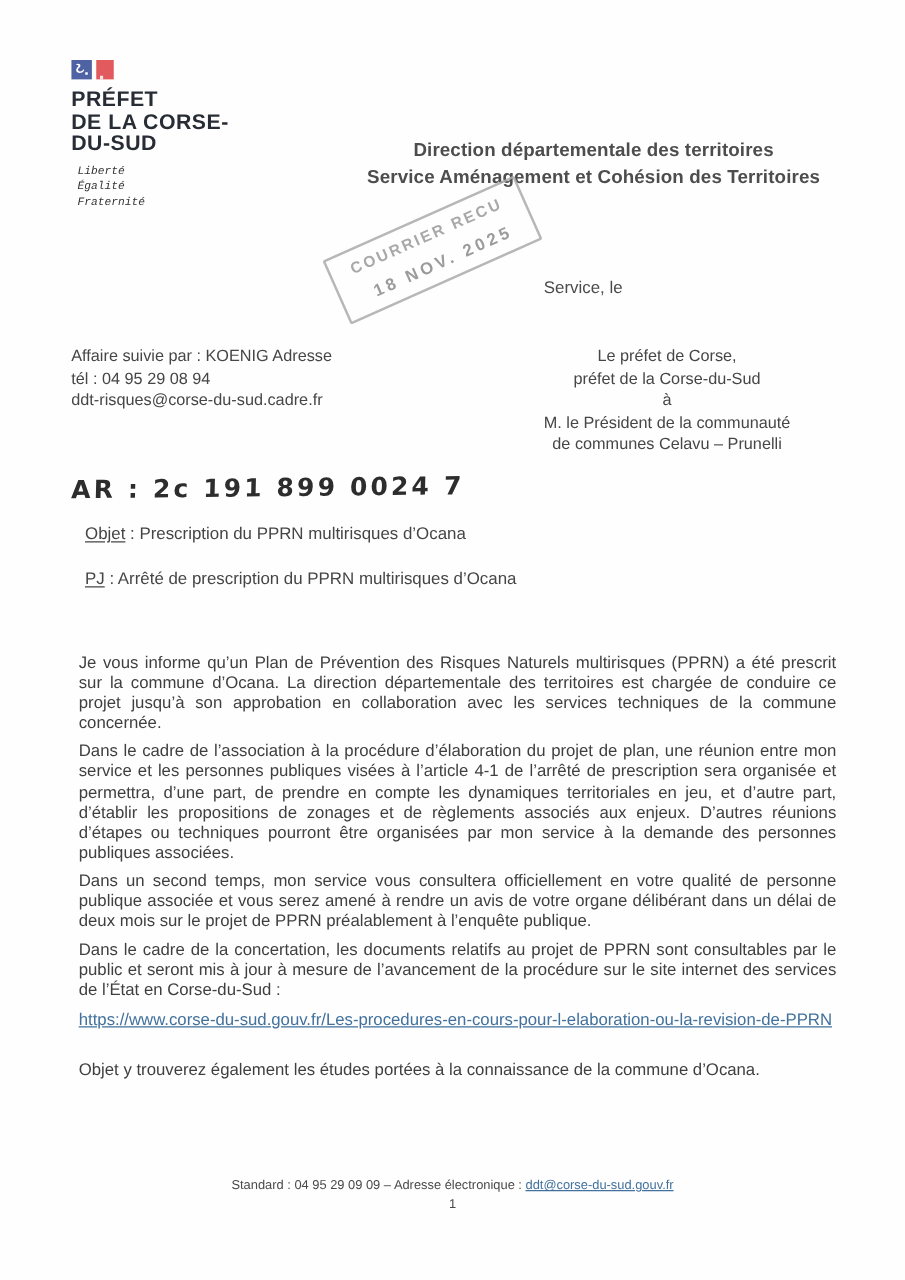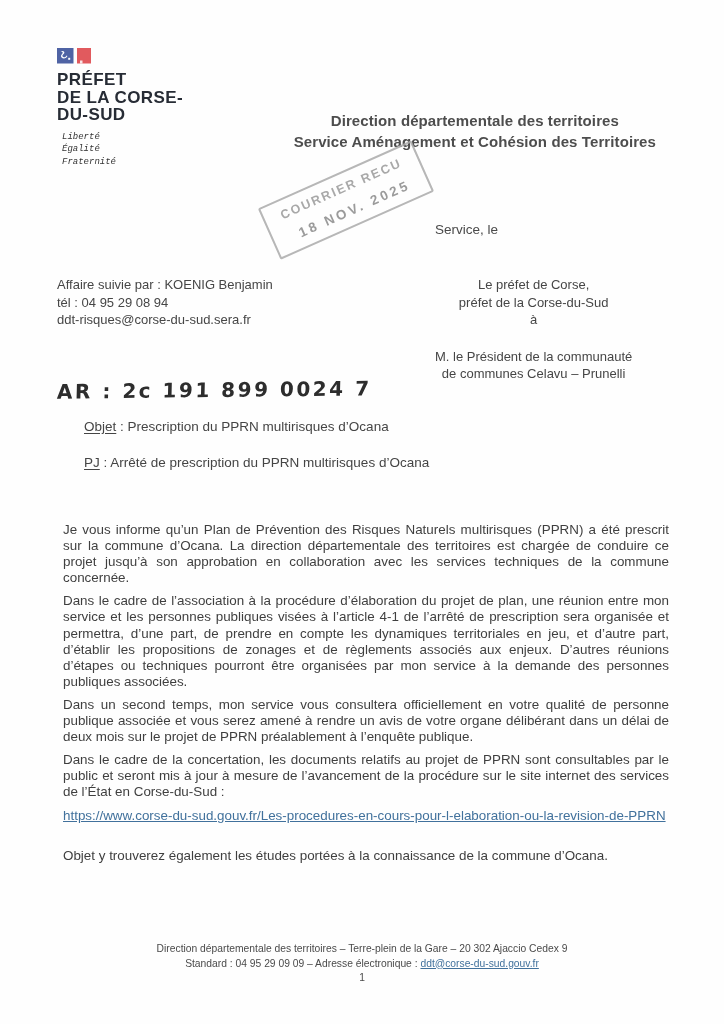--- a/index.html
+++ b/index.html
@@ -45,34 +45,34 @@
   }
   .stamp-line1{margin-top:7px;text-align:center;font-size:12.5px;letter-spacing:2px;font-weight:bold;color:#9a9a9a;}
   .stamp-line2{margin-top:9px;margin-left:26px;font-size:13.5px;letter-spacing:3px;font-weight:bold;color:#8a8a8a;white-space:nowrap;}
 
   
   .dateline{position:absolute;left:435px;top:222px;font-size:13.5px;color:#4a4a4a;}
 
   
   .contact{position:absolute;left:57px;top:276px;font-size:13px;line-height:17.5px;color:#464646;}
   .recipient{position:absolute;left:435px;top:276px;font-size:13px;line-height:17.5px;color:#464646;text-align:center;}
-  .recipient .to-block{margin-top:19px;}
+  .recipient .to-block{margin-top:0;}
 
   
   .handwritten{
     position:absolute;left:57px;top:378px;
     font-family:"DejaVu Sans", sans-serif;
     font-size:20px;font-weight:600;letter-spacing:2.5px;
     color:#2d2d2d;transform:rotate(-.6deg) skewX(-2deg);
   }
 
   
   .subject-line{position:absolute;left:68px;top:419px;font-size:13.5px;color:#454545;}
   .attachment-line{position:absolute;left:68px;top:455px;font-size:13.5px;color:#454545;}
-  .u{text-decoration:underline;text-underline-offset:2px;margin-left:16px;}
+  .u{text-decoration:underline;text-underline-offset:2px;}
 
   
   .body-text{
     position:absolute;left:63px;top:522px;width:606px;
     font-size:13.4px;line-height:16.1px;text-align:justify;color:var(--body-text);
   }
   .body-text p{margin:0 0 7px 0;}
   .link{color:var(--link-blue);text-decoration:underline;word-break:break-all;cursor:pointer;}
   .body-text .closing{margin-top:24px;}
 
@@ -114,23 +114,23 @@
   </div>
 
   <div class="stamp">
     <div class="stamp-line1">COURRIER RECU</div>
     <div class="stamp-line2">18 NOV. 2025</div>
   </div>
 
   <div class="dateline">Service, le</div>
 
   <div class="contact">
-    <div>Affaire suivie par : KOENIG Benjamin</div>
+    <div>Affaire suivie par : KOENIG Adresse</div>
     <div>tél : 04 95 29 08 94</div>
-    <div>ddt-risques@corse-du-sud.sera.fr</div>
+    <div>ddt-risques@corse-du-sud.cadre.fr</div>
   </div>
 
   <div class="recipient">
     <div>Le préfet de Corse,</div>
     <div>préfet de la Corse-du-Sud</div>
     <div>à</div>
     <div class="to-block">
       <div>M. le Président de la communauté</div>
       <div>de communes Celavu – Prunelli</div>
     </div>
@@ -149,20 +149,19 @@
   <div class="body-text">
     <p>Je vous informe qu’un Plan de Prévention des Risques Naturels multirisques (PPRN) a été prescrit sur la commune d’Ocana. La direction départementale des territoires est chargée de conduire ce projet jusqu’à son approbation en collaboration avec les services techniques de la commune concernée.</p>
     <p>Dans le cadre de l’association à la procédure d’élaboration du projet de plan, une réunion entre mon service et les personnes publiques visées à l’article 4-1 de l’arrêté de prescription sera organisée et permettra, d’une part, de prendre en compte les dynamiques territoriales en jeu, et d’autre part, d’établir les propositions de zonages et de règlements associés aux enjeux. D’autres réunions d’étapes ou techniques pourront être organisées par mon service à la demande des personnes publiques associées.</p>
     <p>Dans un second temps, mon service vous consultera officiellement en votre qualité de personne publique associée et vous serez amené à rendre un avis de votre organe délibérant dans un délai de deux mois sur le projet de PPRN préalablement à l’enquête publique.</p>
     <p>Dans le cadre de la concertation, les documents relatifs au projet de PPRN sont consultables par le public et seront mis à jour à mesure de l’avancement de la procédure sur le site internet des services de l’État en Corse-du-Sud :</p>
     <p><a class="link">https://www.corse-du-sud.gouv.fr/Les-procedures-en-cours-pour-l-elaboration-ou-la-revision-de-PPRN</a></p>
     <p class="closing">Objet y trouverez également les études portées à la connaissance de la commune d’Ocana.</p>
   </div>
 
   <div class="footer">
-    <div>Direction départementale des territoires – Terre-plein de la Gare – 20 302 Ajaccio Cedex 9</div>
     <div>
       <span>Standard : 04 95 29 09 09 – Adresse électronique : </span><a class="link">ddt@corse-du-sud.gouv.fr</a>
     </div>
     <div>1</div>
   </div>
 
 </div>
 
 </body></html>

